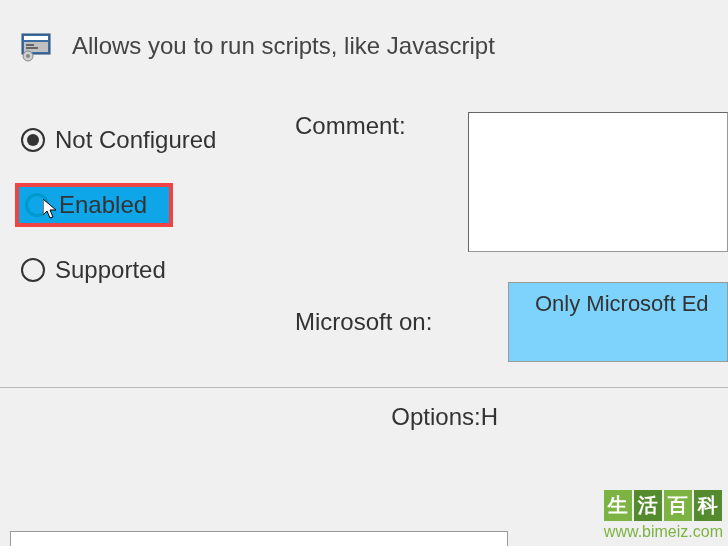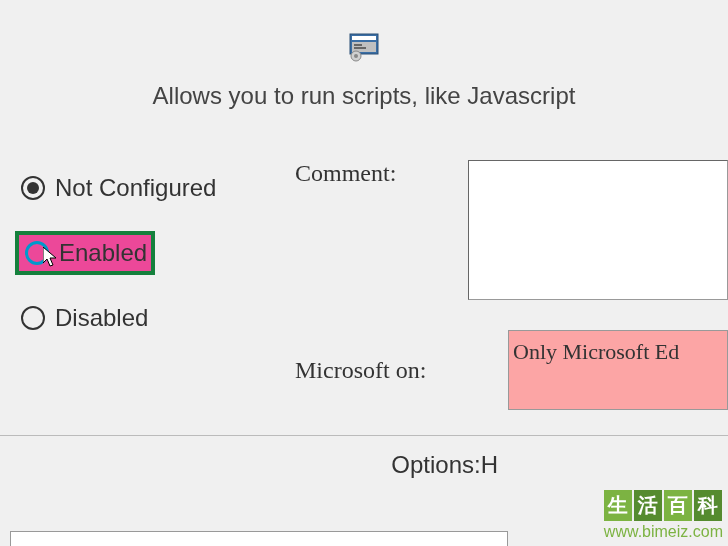--- a/index.html
+++ b/index.html
@@ -15,21 +15,20 @@
       font-size: 22px;
       color: #333;
       overflow: hidden;
       position: relative;
     }
     .header {
       display: flex;
       align-items: center;
       padding: 30px 20px 20px 20px;
       gap: 20px;
-      flex-direction: column;
     }
     .header-icon {
       width: 32px;
       height: 32px;
       position: relative;
       flex-shrink: 0;
     }
     .header-icon svg {
       width: 100%;
       height: 100%;
@@ -50,23 +49,23 @@
       width: 280px;
     }
     .radio-item {
       display: flex;
       align-items: center;
       gap: 10px;
       padding: 4px 6px;
       position: relative;
     }
     .radio-item.highlighted {
-      border: 4px solid #15803d;
-      background: #ec4899;
-      width: 140px;
+      border: 4px solid #ef4444;
+      background: #0ea5e9;
+      width: 158px;
     }
     .radio-circle {
       width: 24px;
       height: 24px;
       border: 2px solid #333;
       border-radius: 50%;
       display: flex;
       align-items: center;
       justify-content: center;
       flex-shrink: 0;
@@ -95,42 +94,41 @@
     .right-panel {
       flex: 1;
       display: flex;
       flex-direction: column;
       gap: 30px;
     }
     .field-row {
       display: flex;
       align-items: flex-start;
       gap: 20px;
-      font-family: Liberation Serif, serif;
     }
     .field-label {
       font-size: 24px;
       color: #333;
       white-space: nowrap;
     }
     .comment-box {
       background: #fff;
       border: 1px solid #999;
       border-top: 1px solid #666;
       border-left: 1px solid #666;
       width: 260px;
       height: 140px;
       margin-left: auto;
     }
     .supported-box {
-      background: #fca5a5;
+      background: #7dd3fc;
       border: 1px solid #999;
       width: 220px;
       height: 80px;
-      padding: 8px 4px;
+      padding: 8px 26px;
       font-size: 22px;
       color: #333;
       margin-left: auto;
       overflow: hidden;
       white-space: nowrap;
     }
     .divider {
       border-top: 1px solid #bbb;
       margin-top: 25px;
     }
@@ -203,21 +201,21 @@
     </div>
     <div class="radio-item highlighted">
       <div class="radio-circle highlighted-circle"></div>
       <div class="radio-label">Enabled</div>
       <svg class="cursor" width="18" height="22" viewBox="0 0 18 22">
         <path d="M0,0 L0,16 L4,12 L7,19 L10,18 L7,11 L13,11 Z" fill="#fff" stroke="#000" stroke-width="1"></path>
       </svg>
     </div>
     <div class="radio-item">
       <div class="radio-circle"></div>
-      <div class="radio-label">Disabled</div>
+      <div class="radio-label">Supported</div>
     </div>
   </div>
 
   <div class="right-panel">
     <div class="field-row">
       <div class="field-label">Comment:</div>
       <div class="comment-box"></div>
     </div>
     <div class="field-row" style="align-items:center;">
       <div class="field-label">Microsoft on:</div>

